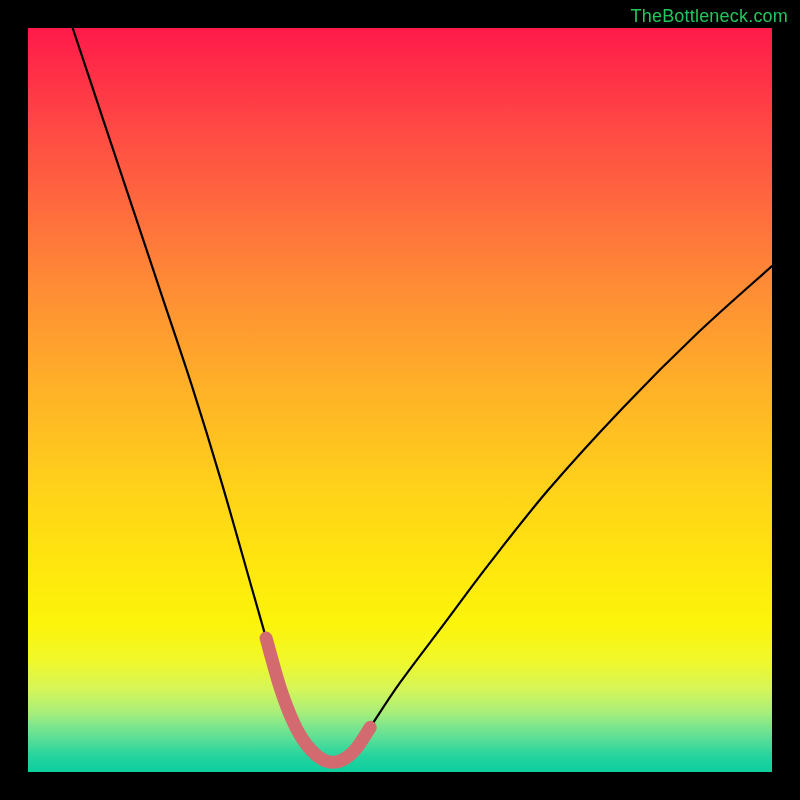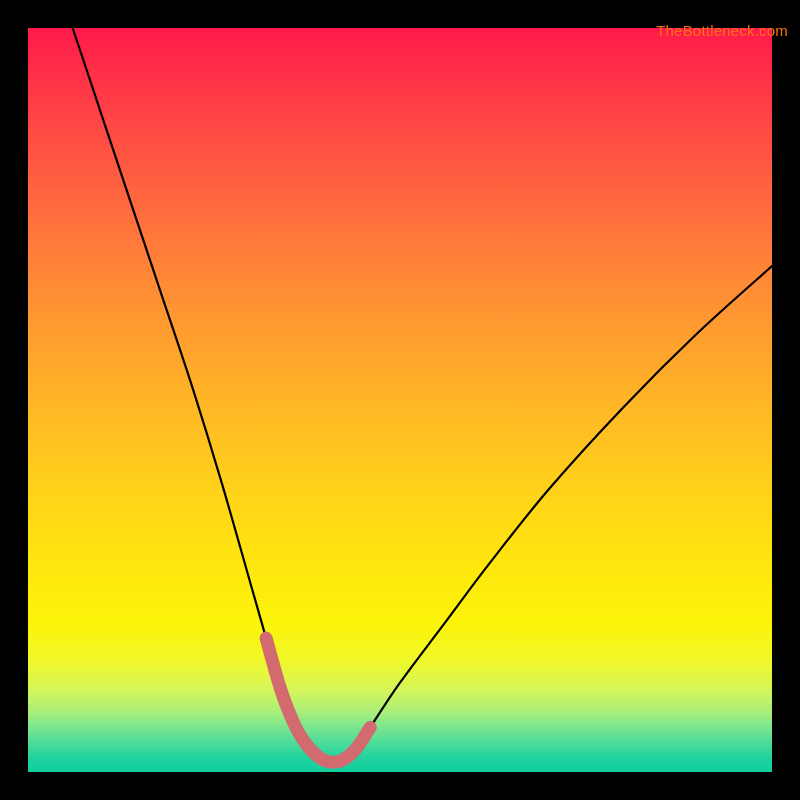--- a/index.html
+++ b/index.html
@@ -39,26 +39,25 @@
   }
   .curve-layer {
     position: absolute;
     left: 0; top: 0;
     width: 744px; height: 744px;
   }
   .watermark {
     position: absolute;
     top: 6px;
     right: 12px;
-    color: #f97316;
-    font-size: 15px;
+    color: #22c55e;
+    font-size: 18px;
     font-weight: 400;
     letter-spacing: 0.2px;
     user-select: none;
-    margin-top: 16px;
   }
 </style>
 </head>
 <body>
 
 <div class="frame">
   <div class="plot-area">
     <div class="gradient"></div>
     <svg class="curve-layer" viewBox="0 0 744 744" preserveAspectRatio="none">
       <path fill="none" stroke="#000000" stroke-width="2.2" stroke-linecap="round" stroke-linejoin="round" d="M 44.64 0 C 49.6 14.879999999999995 64.48 59.51999999999998 74.4 89.27999999999997 C 84.32000000000001 119.03999999999996 94.24000000000001 148.79999999999995 104.16000000000001 178.55999999999995 C 114.08000000000001 208.31999999999994 123.99999999999999 238.07999999999996 133.92 267.84 C 143.83999999999997 297.59999999999997 153.76 326.12 163.68 357.12 C 173.60000000000002 388.12 183.52 420.35999999999996 193.44 453.84 C 203.35999999999999 487.32 215.76 531.96 223.2 558 C 230.64 584.04 233.12 592.72 238.08 610.08 C 243.04000000000002 627.44 248 647.28 252.96 662.16 C 257.92 677.04 262.88 689.44 267.84 699.36 C 272.79999999999995 709.28 277.76 716.0999999999999 282.72 721.68 C 287.68000000000006 727.26 292.64000000000004 730.98 297.6 732.84 C 302.56 734.7 307.52 734.7 312.47999999999996 732.84 C 317.43999999999994 730.98 322.4 727.26 327.36 721.68 C 332.32000000000005 716.0999999999999 334.8 710.52 342.24 699.36 C 349.68 688.2 359.6 672.08 372 654.72 C 384.4 637.36 401.76000000000005 615.0400000000001 416.64000000000004 595.2 C 431.52000000000004 575.36 443.91999999999996 558 461.28 535.68 C 478.64 513.3599999999999 498.47999999999996 487.31999999999994 520.8 461.28 C 543.12 435.24 570.4000000000001 405.48 595.2 379.44 C 620 353.4 644.8000000000001 328.6 669.6 305.04 C 694.4 281.48 731.6 249.23999999999998 744 238.07999999999998" id="curve-path"></path>

